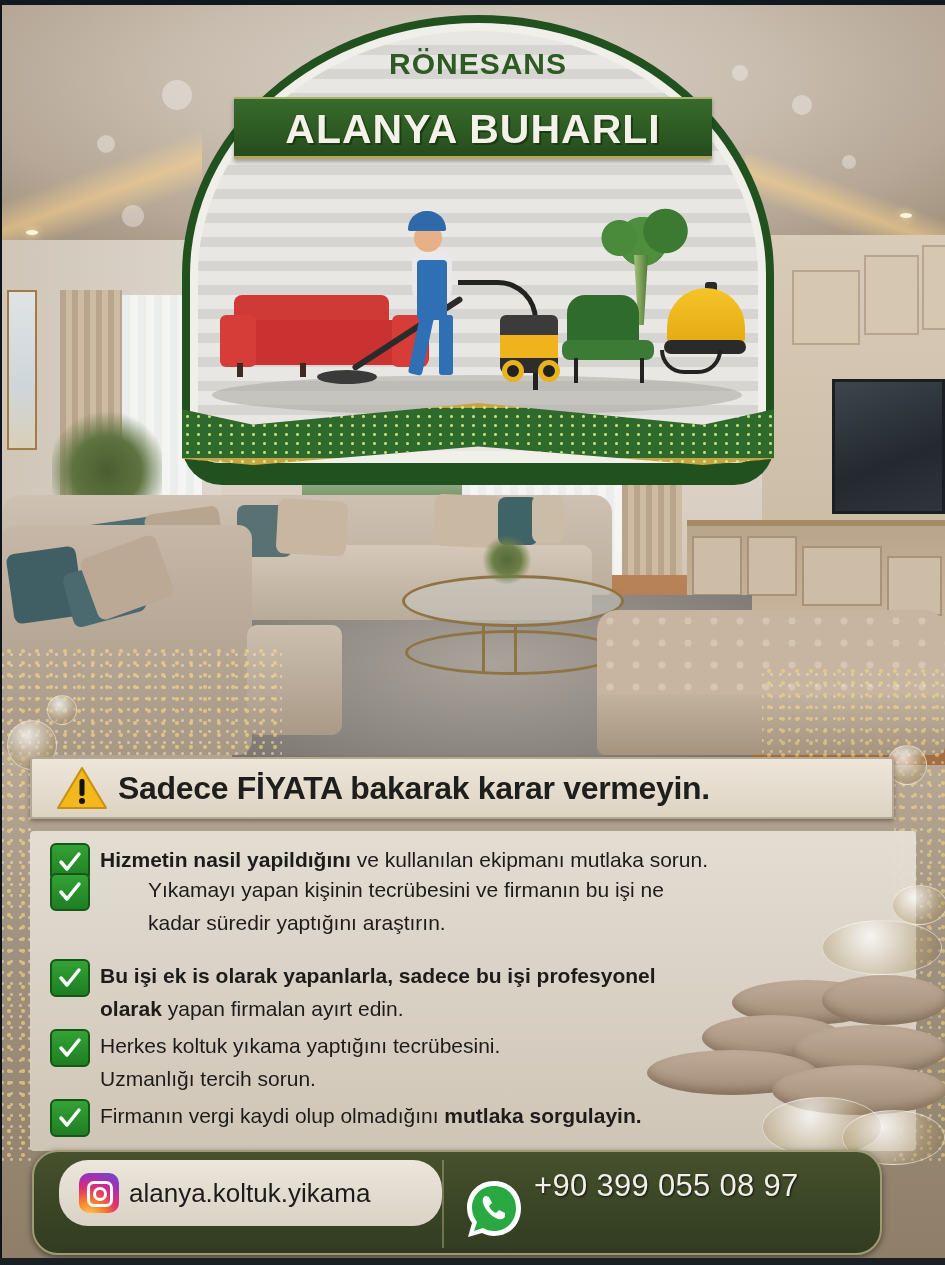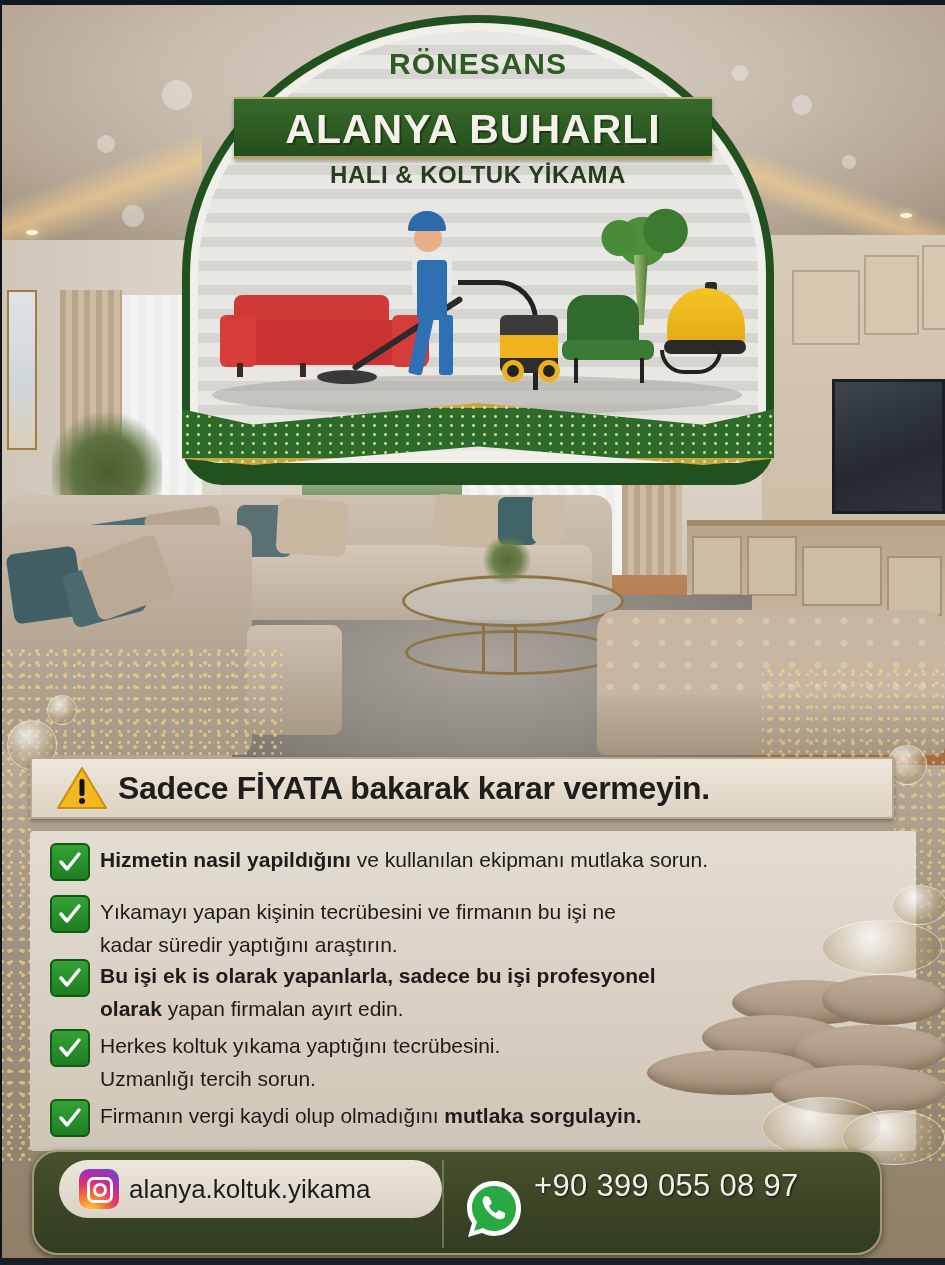--- a/index.html
+++ b/index.html
@@ -148,21 +148,21 @@
 
   .puffs { position: absolute; left: 640px; top: 880px; width: 303px; height: 280px; }
   .puff { position: absolute; border-radius: 50%; background: linear-gradient(180deg, #c0ac98, #9f8b76); box-shadow: inset 0 -5px 8px rgba(70,50,30,.3); }
   .bubble { position: absolute; border-radius: 50%; background: radial-gradient(circle at 40% 30%, rgba(255,255,255,.75), rgba(180,160,120,.45) 60%, rgba(120,100,70,.4)); border: 1px solid rgba(255,255,255,.5); }
 
   
   .contact { position: absolute; left: 32px; top: 1150px; width: 850px; height: 105px; border-radius: 26px;
     background: linear-gradient(180deg, #47512d, #3a4526 55%, #323c22); border: 2px solid #9e9a72;
     box-shadow: 0 2px 6px rgba(0,0,0,.5); }
   .contact-sep { position: absolute; left: 440px; top: 1160px; width: 2px; height: 88px; background: rgba(200,190,150,.4); }
-  .insta-pill { position: absolute; left: 57px; top: 1160px; width: 383px; height: 58px; border-radius: 29px;
+  .insta-pill { position: absolute; left: 57px; top: 1160px; width: 383px; height: 66px; border-radius: 29px;
     background: linear-gradient(180deg, #ece6db, #d9d2c5); display: flex; align-items: center; padding-left: 20px; }
   .insta-icon { width: 40px; height: 40px; border-radius: 10px; margin-right: 10px;
     background: radial-gradient(circle at 25% 110%, #fdd65a 0%, #f77f2c 30%, #e0306f 55%, #a32fb2 75%, #5b55d6 100%);
     position: relative; }
   .insta-icon::before { content: ""; position: absolute; left: 8px; top: 8px; width: 20px; height: 20px; border: 3px solid #fff; border-radius: 7px; }
   .insta-icon::after { content: ""; position: absolute; left: 14px; top: 14px; width: 8px; height: 8px; border: 3px solid #fff; border-radius: 50%; }
   .insta-text { font-size: 26px; color: #1c1c1a; }
   .wa-icon { position: absolute; left: 460px; top: 1176px; width: 64px; height: 64px; }
   .phones { position: absolute; left: 532px; top: 1168px; }
   .phone { display: block; font-size: 31px; line-height: 36px; color: #f2efe6; font-weight: 500; letter-spacing: .3px;
@@ -242,21 +242,20 @@
   <div class="bubble" style="left:45px;top:690px;width:30px;height:30px;"></div>
   <div class="bubble" style="left:885px;top:740px;width:40px;height:40px;"></div>
 
   <div class="badge-outer"></div>
   <div class="badge-white"></div>
   <div class="badge-inner"></div>
   <div class="brand-top">RÖNESANS</div>
   <div class="brand-banner">
     <span class="brand-banner-text">ALANYA BUHARLI</span>
   </div>
-  <div class="brand-sub">HALI &amp; KOLTUK YİKAMA</div>
 
   <div class="illu">
     <div class="ground"></div>
     <div class="red-sofa-back"></div>
     <div class="red-sofa-body"></div>
     <div class="red-sofa-arm" style="left:18px;"></div>
     <div class="red-sofa-arm" style="left:190px;"></div>
     <div class="sofa-foot" style="left:35px;top:163px;"></div>
     <div class="sofa-foot" style="left:98px;top:163px;"></div>
     <div class="dirt"></div>
@@ -297,21 +296,21 @@
 
   <div class="checklist">
     <div class="check-item" style="top:12px;">
       <div class="check-box">
         <svg viewBox="0 0 26 26">
             <path d="M4 13 L10 20 L22 5" fill="none" stroke="#fff" stroke-width="3.5" stroke-linecap="round" stroke-linejoin="round"></path>
           </svg>
       </div>
       <div class="check-text"><b>Hizmetin nasil yapildığını</b><span> ve kullanılan ekipmanı mutlaka sorun.</span></div>
     </div>
-    <div class="check-item" style="top:64px;">
+    <div class="check-item" style="top:42px;gap:48px;">
       <div class="check-box">
         <svg viewBox="0 0 26 26">
             <path d="M4 13 L10 20 L22 5" fill="none" stroke="#fff" stroke-width="3.5" stroke-linecap="round" stroke-linejoin="round"></path>
           </svg>
       </div>
       <div class="check-text"><span>Yıkamayı yapan kişinin tecrübesini ve firmanın bu işi ne</span><br><span>kadar süredir yaptığını araştırın.</span></div>
     </div>
     <div class="check-item" style="top:128px;">
       <div class="check-box">
         <svg viewBox="0 0 26 26">

